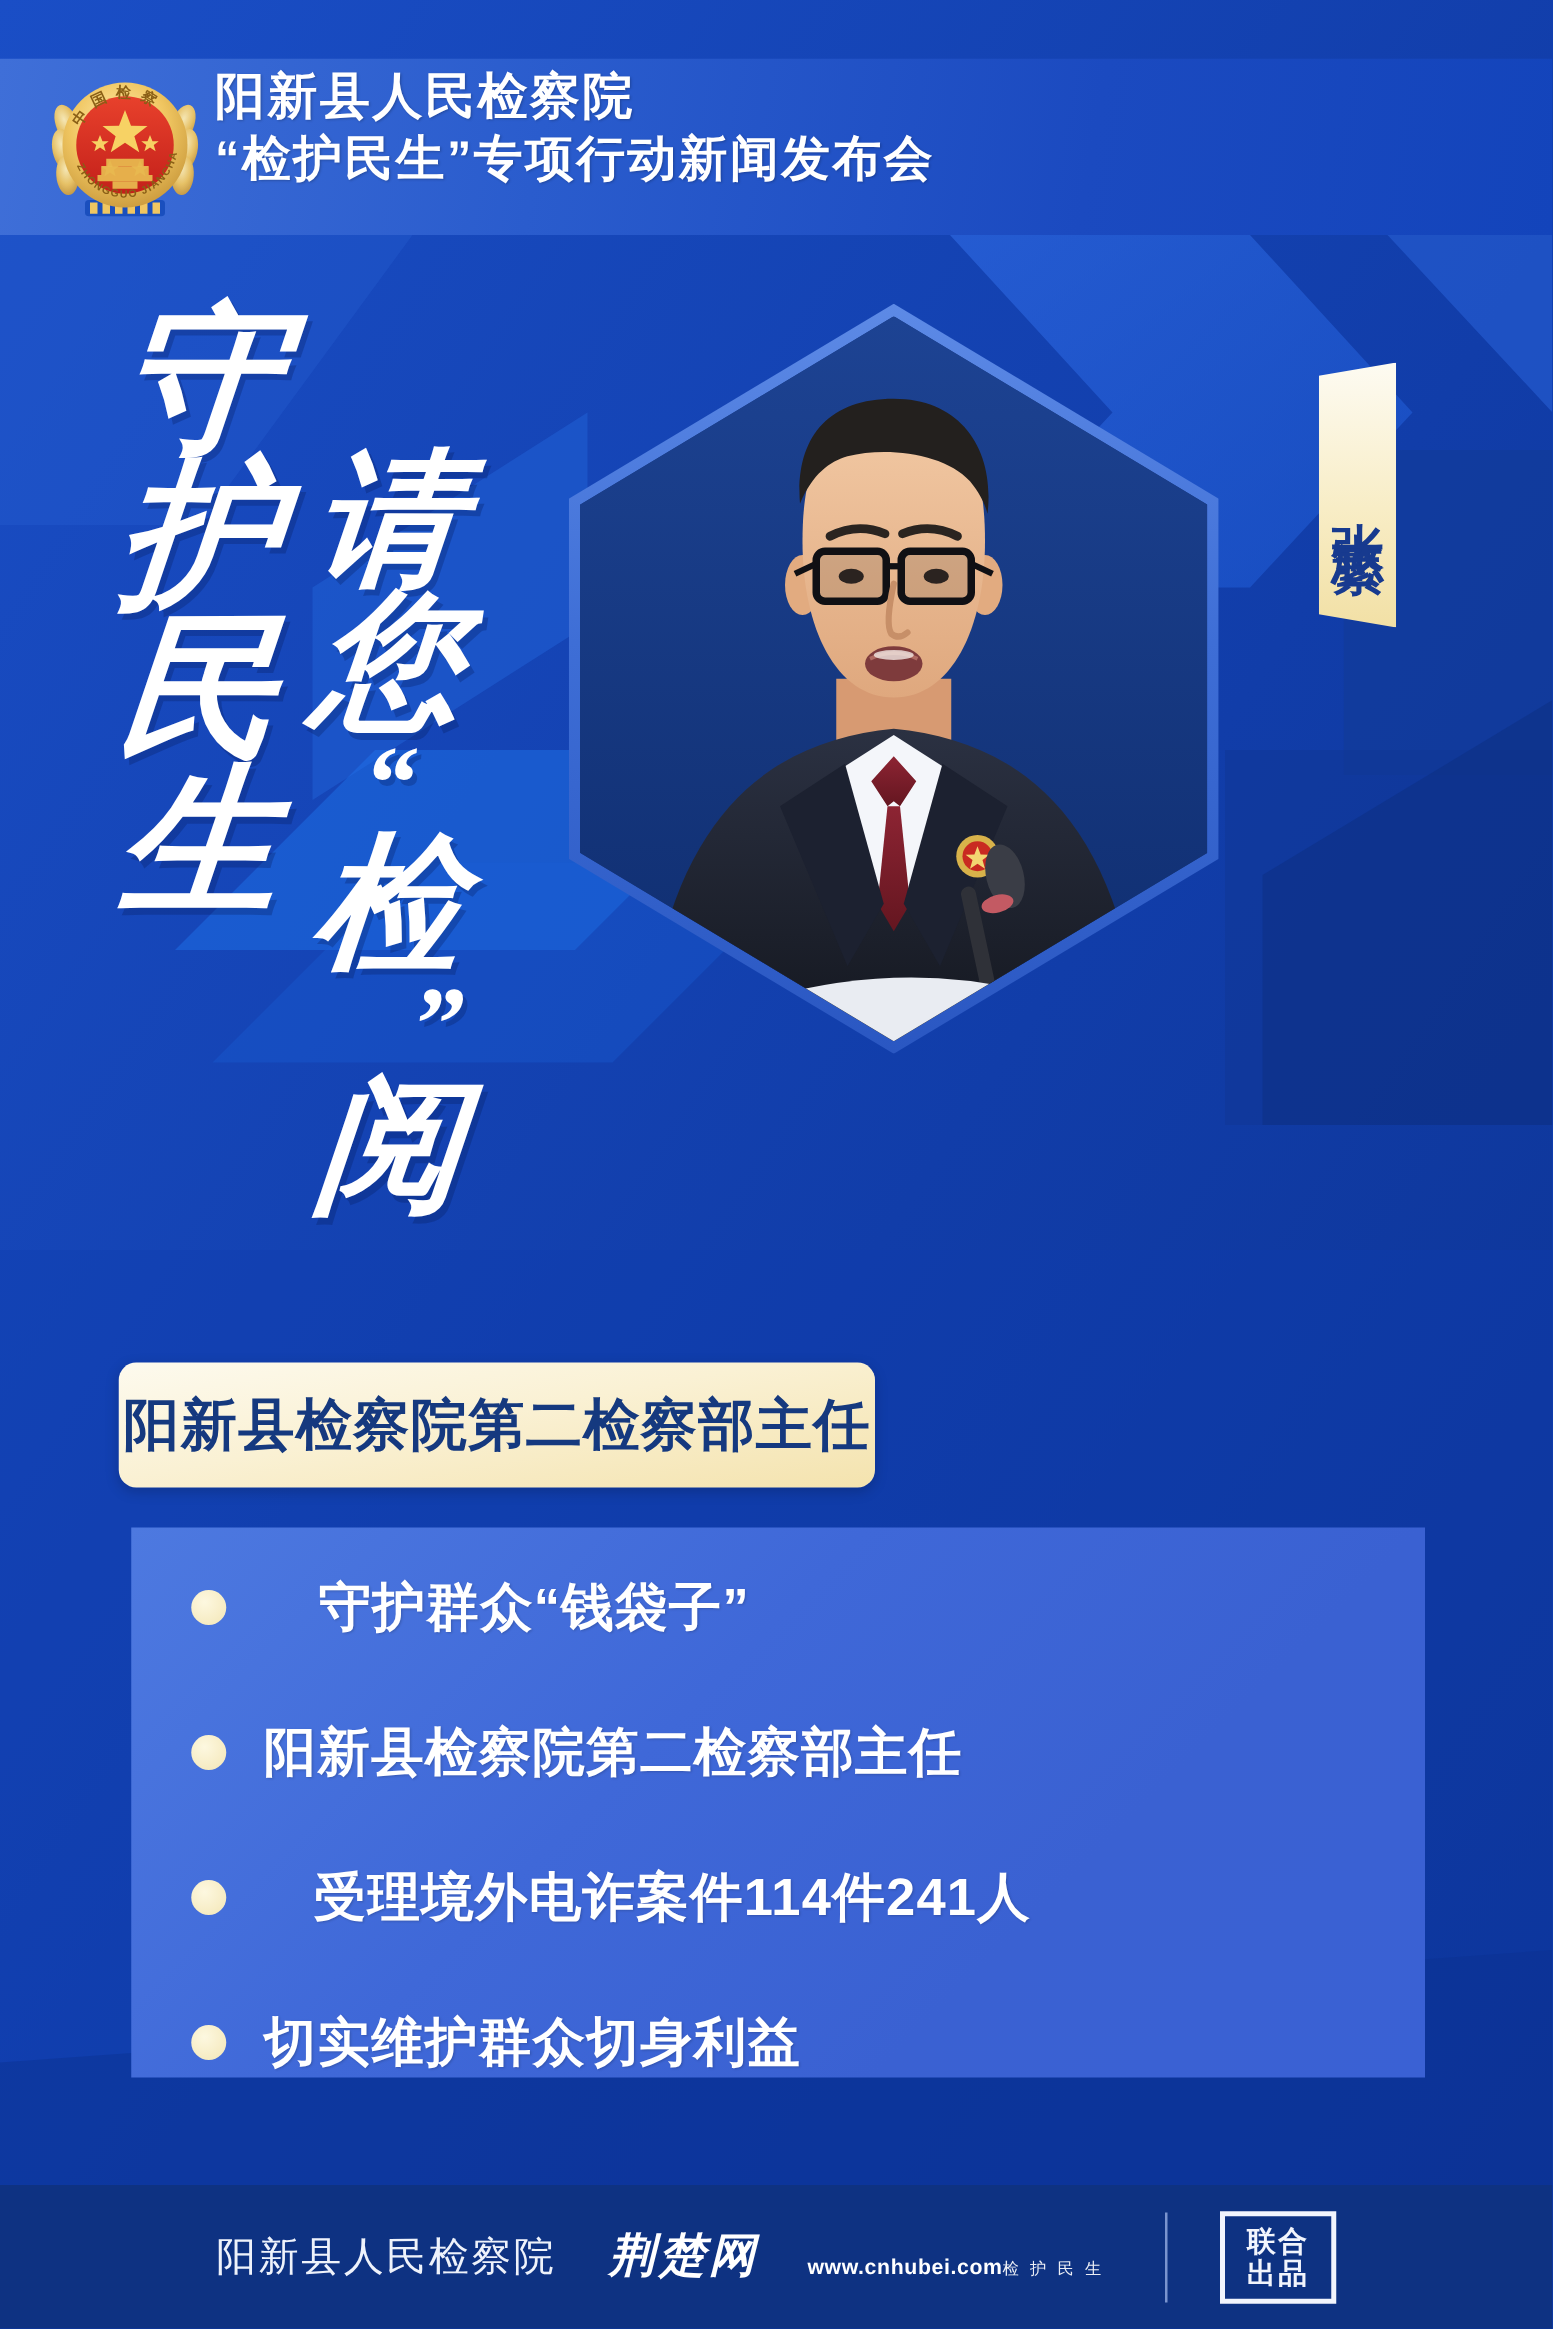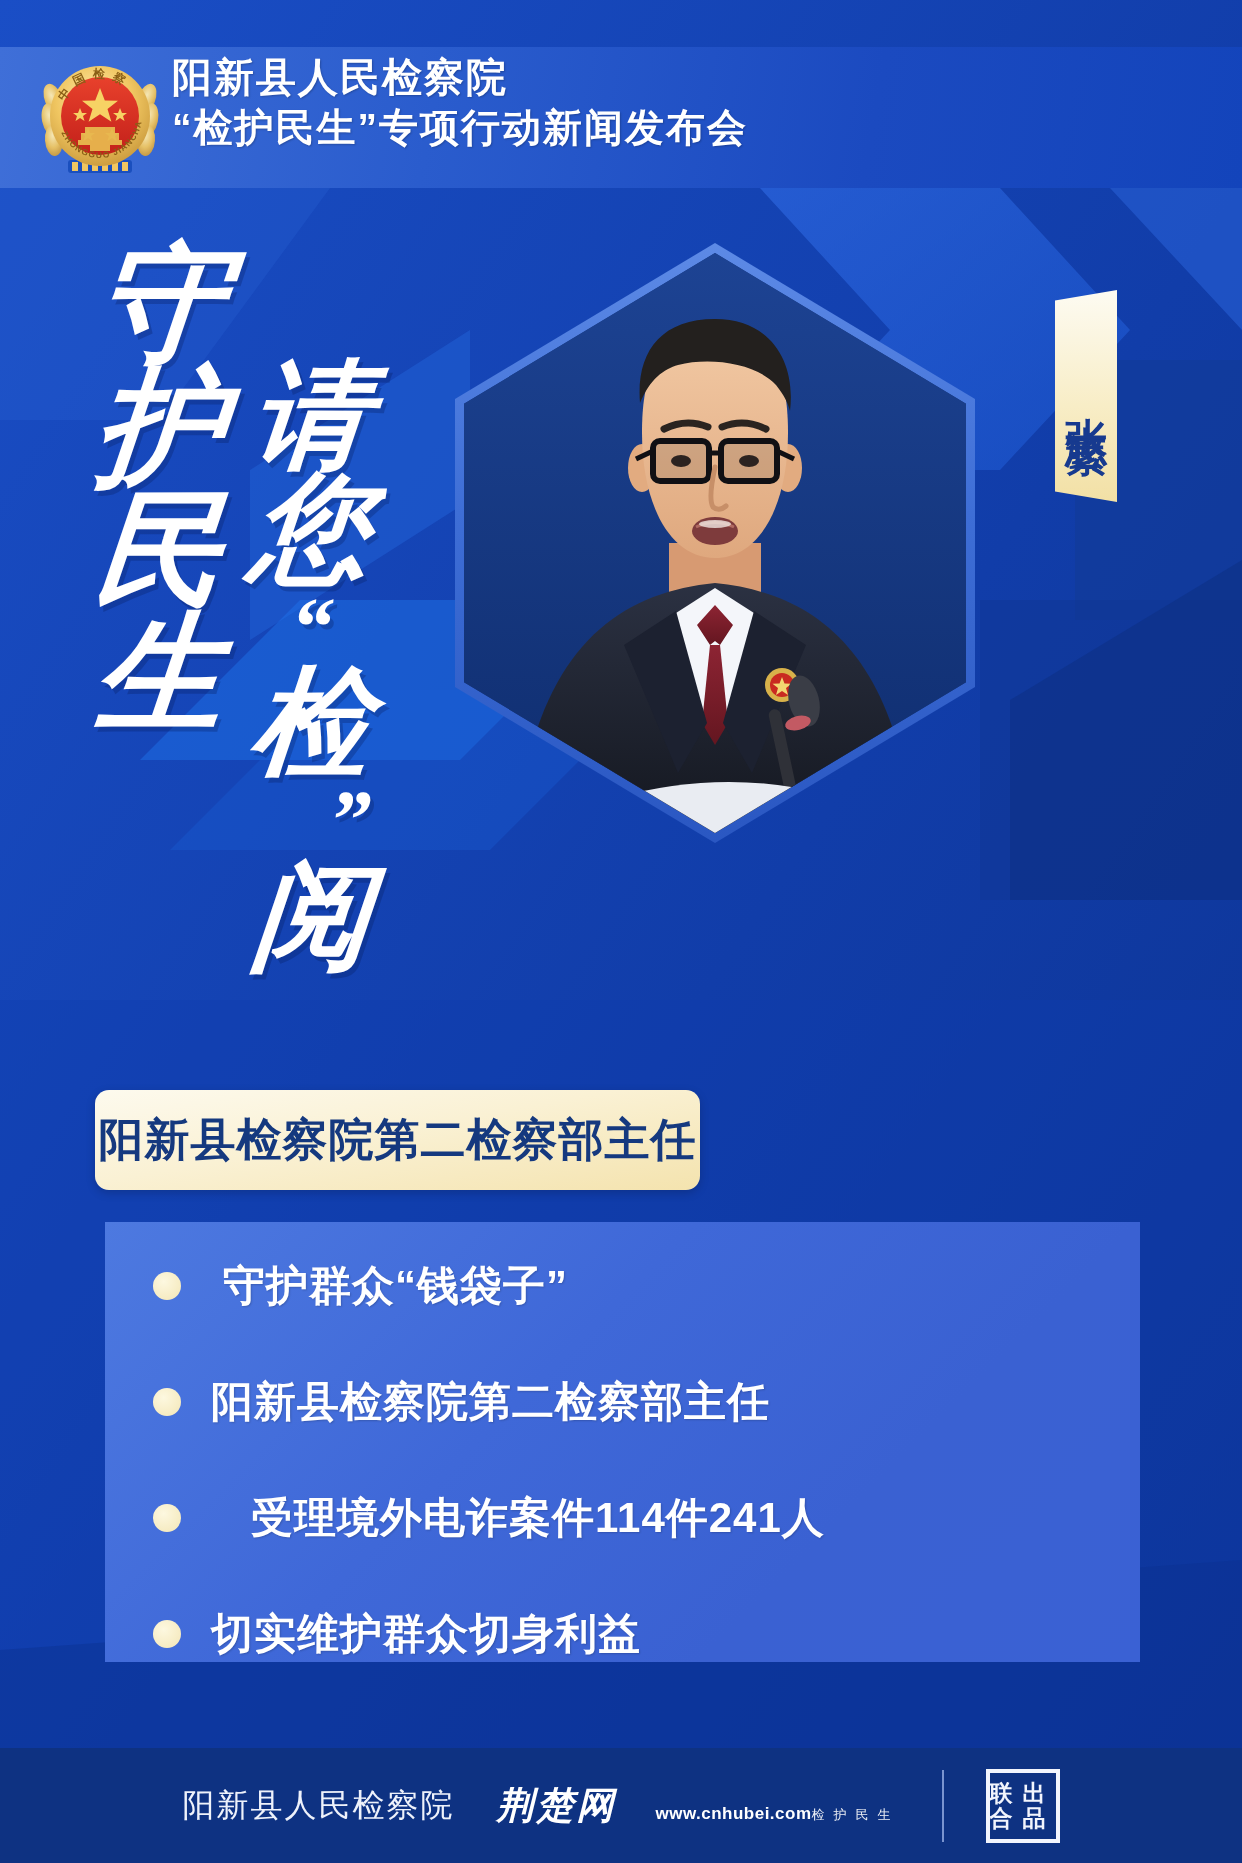--- a/index.html
+++ b/index.html
@@ -92,21 +92,21 @@
   .bullet-row{position:absolute;display:flex;align-items:center;left:48px;}
   .dot{
     width:28px;height:28px;border-radius:50%;flex:0 0 28px;
     background:radial-gradient(circle at 38% 34%,#fdf8e0,#f3e6b6);
   }
   .bullet-row .txt{
     margin-left:30px;color:#ffffff;font-weight:bold;font-size:42px;
     letter-spacing:1px;white-space:nowrap;
     text-shadow:1px 1px 2px rgba(0,0,0,.18);
   }
-  .r0{top:36px;}
+  .r0{top:36px;gap:32px;}
   .r1{top:152px;}
   .r2{top:268px;gap:40px;}
   .r3{top:384px;}
   .r0 .txt{margin-left:42px;}
 
   
   .footer{position:absolute;left:0;top:1748px;width:1242px;height:115px;}
   .footer-inner{
     position:absolute;left:0;top:0;width:100%;height:100%;
     display:flex;align-items:center;justify-content:center;gap:42px;
@@ -114,22 +114,22 @@
   .foot-org{color:#eef2fb;font-size:32px;letter-spacing:2px;}
   .cnhubei{display:flex;flex-direction:row;align-items:flex-end;color:#ffffff;}
   .cnhubei .logo-cn{
     font-family:"Liberation Serif","DejaVu Serif",serif;
     font-weight:bold;font-size:37px;font-style:italic;letter-spacing:3px;line-height:1;
   }
   .cnhubei .url{font-size:17px;font-weight:bold;letter-spacing:.5px;margin-top:4px;margin-left:39px;}
   .cnhubei .sub{font-size:13px;letter-spacing:9px;margin-top:3px;opacity:.92;}
   .divider{width:2px;height:72px;background:#9fb5e8;opacity:.75;}
   .stamp{
-    width:74px;height:74px;border:4px solid #f2f5fd;
-    display:flex;flex-direction:row;align-items:center;justify-content:center;
+    width:93px;height:74px;border:4px solid #f2f5fd;
+    display:flex;flex-direction:column;align-items:center;justify-content:center;
     color:#f2f5fd;font-weight:bold;font-size:23px;line-height:1.08;letter-spacing:2px;
   }
 </style>
 </head>
 <body>
 
 <div class="poster">
 
   <div class="bg-layer">
     <svg width="1242" height="1863" viewBox="0 0 1242 1863">

